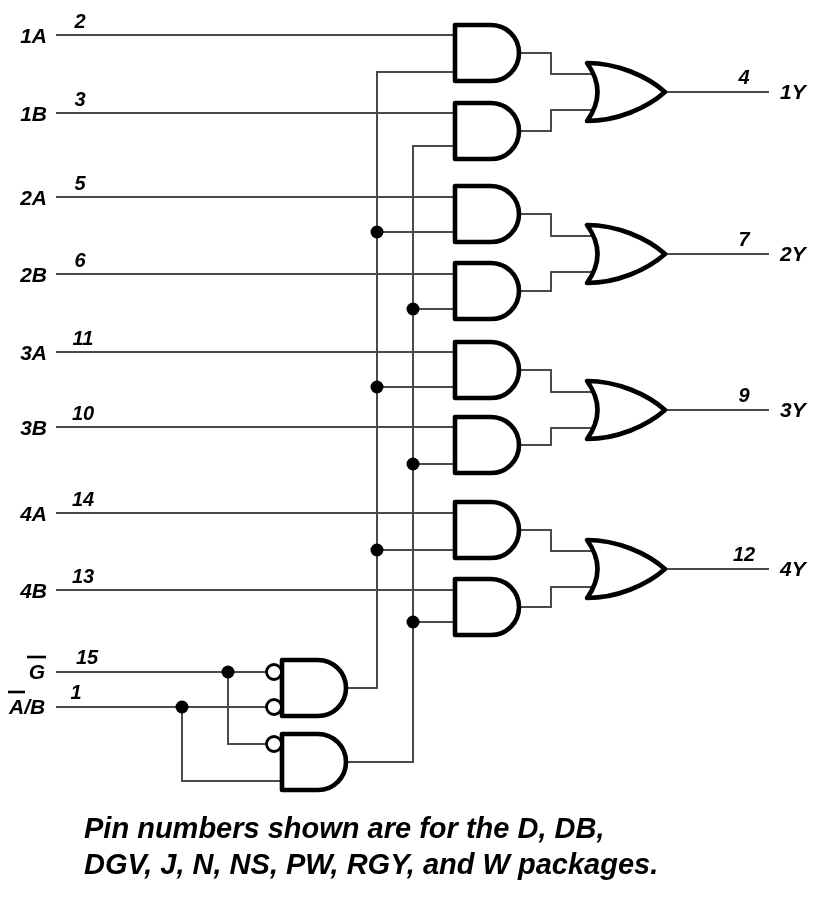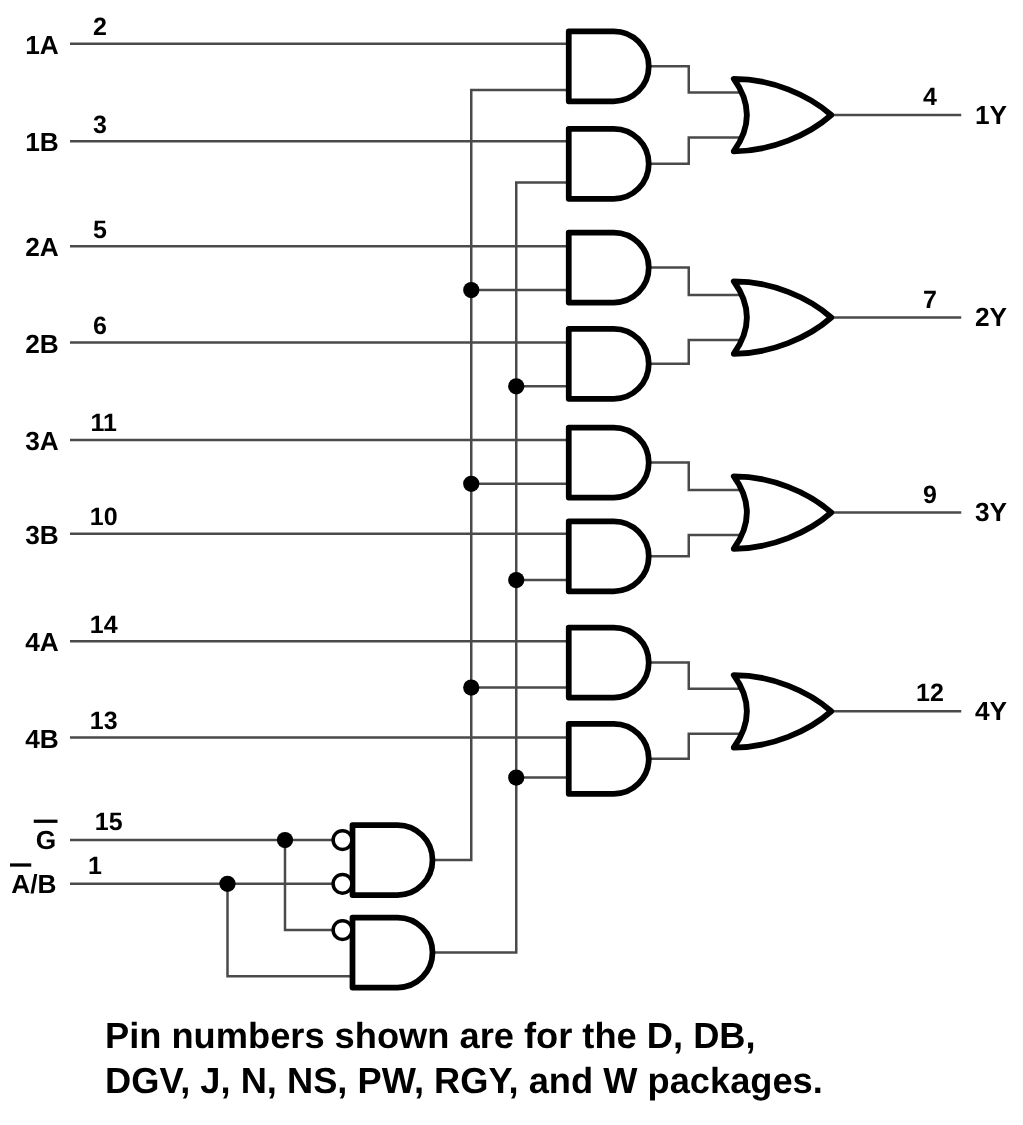--- a/index.html
+++ b/index.html
@@ -7,20 +7,21 @@
     padding: 0;
     background: #ffffff;
   }
   .page {
     position: relative;
     width: 818px;
     height: 900px;
     background: #ffffff;
     font-family: "Liberation Sans", sans-serif;
     overflow: hidden;
+    font-style: italic;
   }
   svg { display: block; }
   .wire {
     stroke: #4a4a4a;
     stroke-width: 2;
     fill: none;
   }
   .gate {
     stroke: #000000;
     stroke-width: 4.6;

